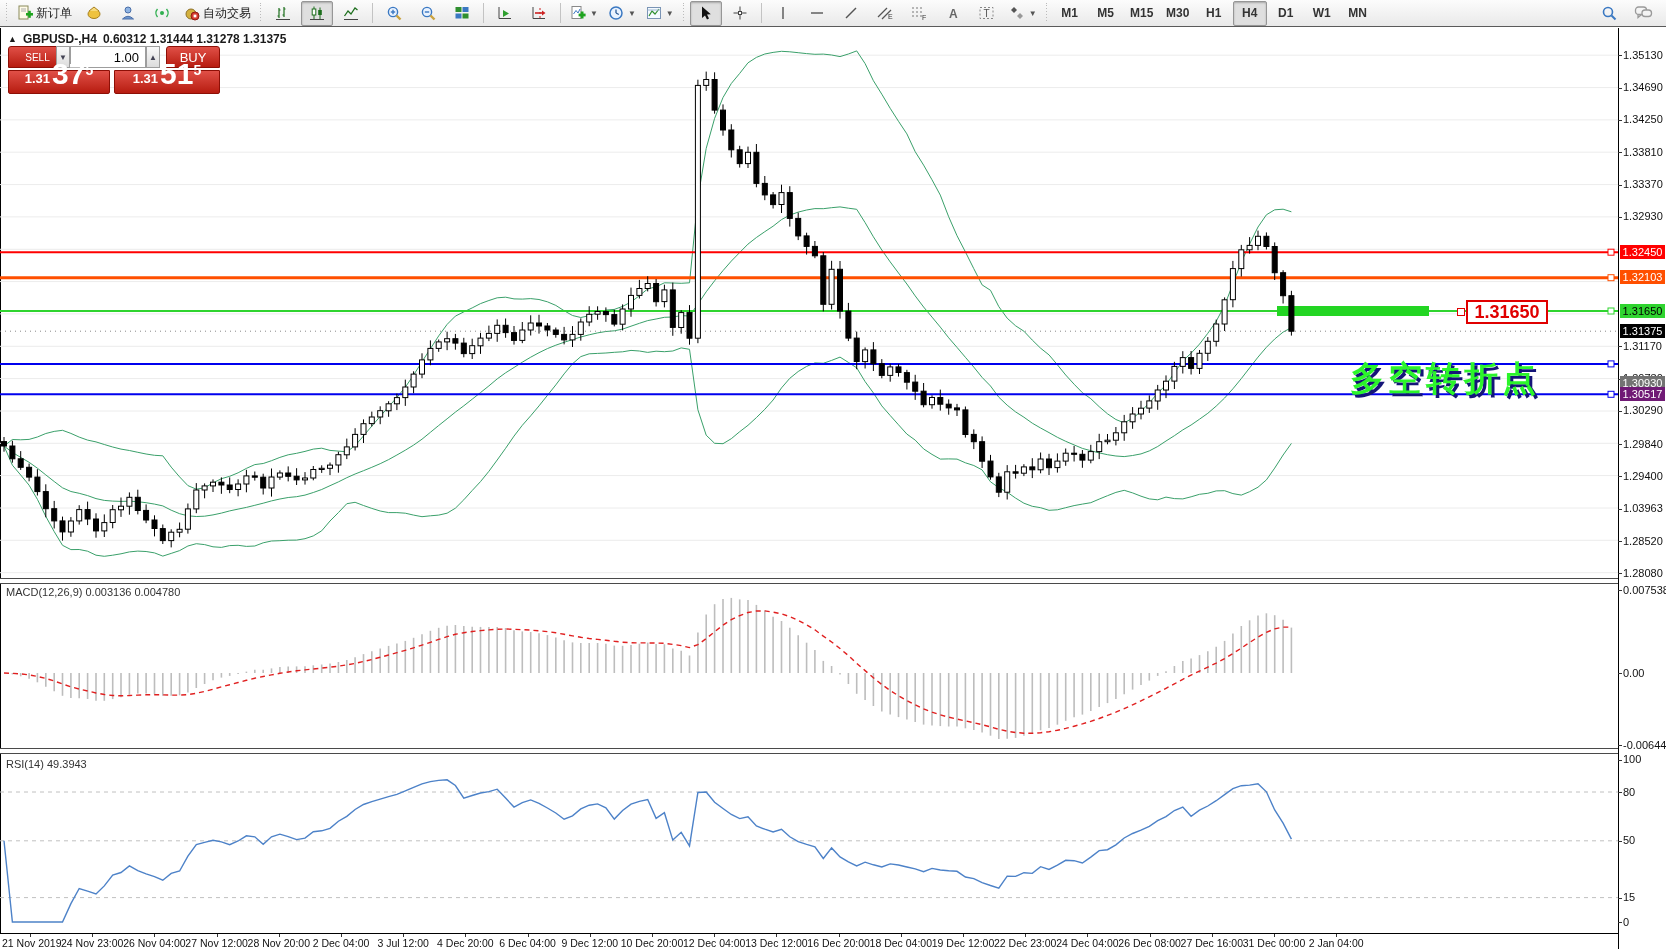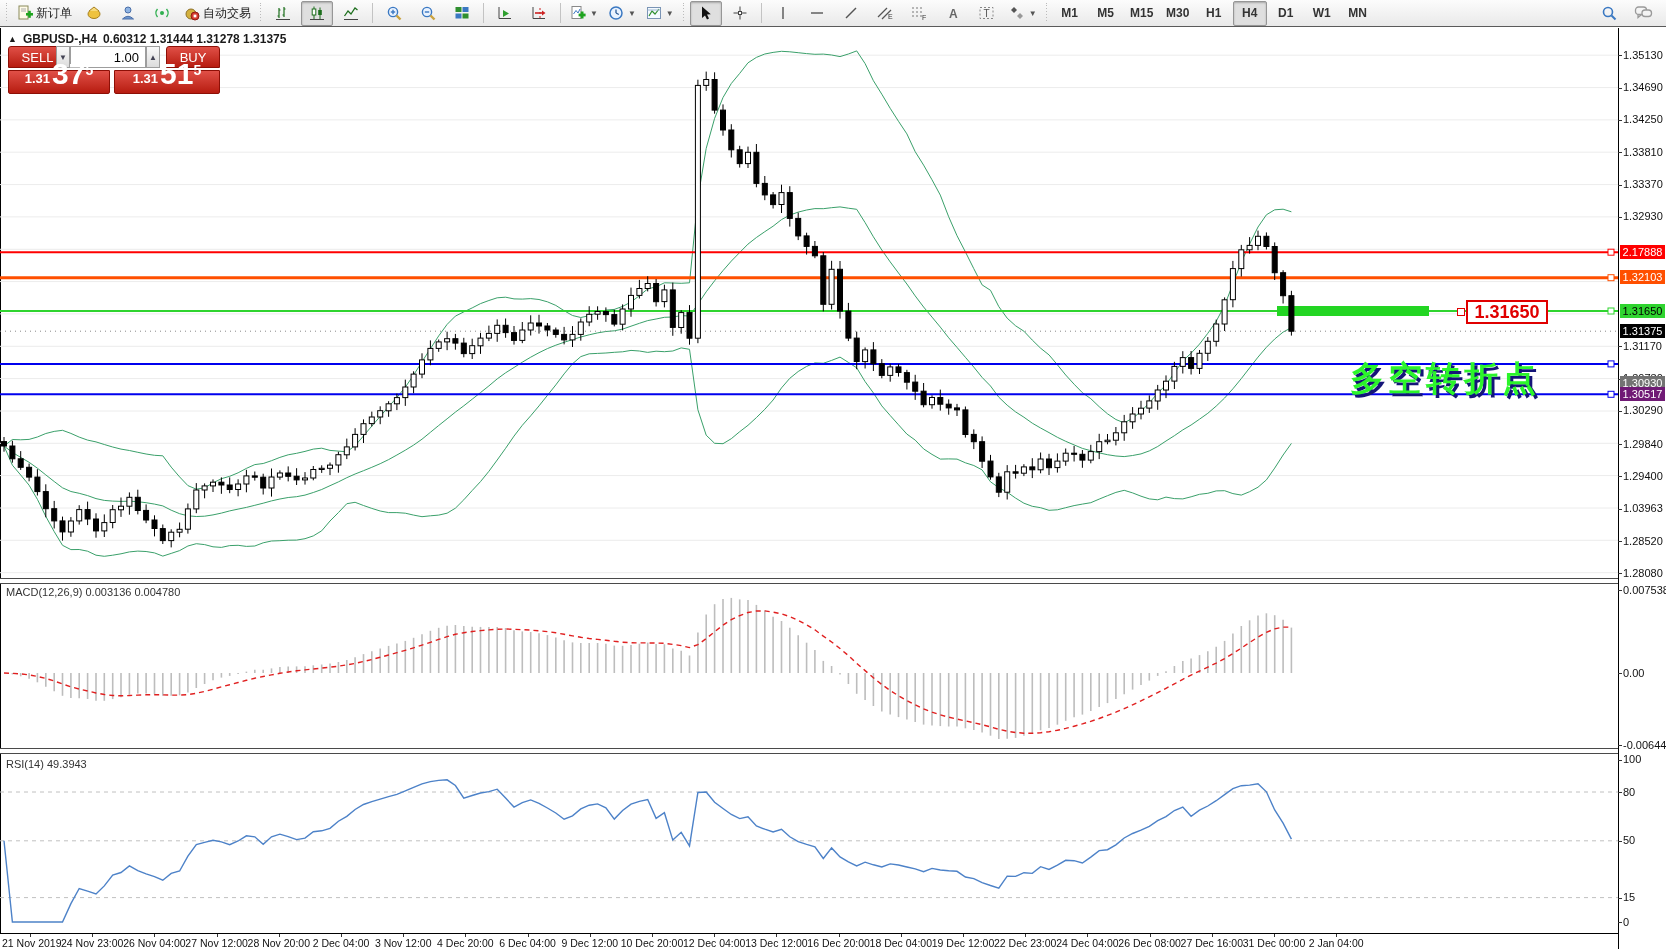--- a/index.html
+++ b/index.html
@@ -23,21 +23,21 @@
   .splitter{position:absolute;left:0;width:1618px;height:4px;background:#fff;border-top:1px solid #4a4a4a;border-bottom:1px solid #4a4a4a;}
   #split1{top:578px;} #split2{top:748px;}
   #baseline{position:absolute;left:0;top:933px;width:1666px;height:1px;background:#000;}
   
   #charttitle{position:absolute;left:8px;top:32px;font-size:12px;font-weight:bold;color:#1a1a1a;display:flex;align-items:center;gap:6px;}
   #charttitle .tri{font-size:9px;}
   .panel-label{position:absolute;font-size:11px;color:#333;}
   
   #trade{position:absolute;left:8px;top:46px;width:212px;height:62px;font-family:"Liberation Sans",sans-serif;}
   .redbtn{background:linear-gradient(#e05047,#b71c10);border:1px solid #8d0f06;color:#fff;box-sizing:border-box;display:flex;align-items:center;justify-content:center;}
-  #sellbtn{position:absolute;left:0;top:0;width:59px;height:22px;font-size:13px;border-radius:3px 3px 0 0;}
+  #sellbtn{position:absolute;left:0;top:0;width:59px;height:22px;font-size:10px;border-radius:3px 3px 0 0;}
   #buybtn{position:absolute;left:158px;top:0;width:54px;height:22px;font-size:13px;border-radius:3px 3px 0 0;}
   .spin{position:absolute;top:0;width:14px;height:22px;background:linear-gradient(#fafafa,#dcdcdc);border:1px solid #9d9d9d;box-sizing:border-box;display:flex;align-items:center;justify-content:center;font-size:8px;color:#445;}
   #spindown{left:48px;} #spinup{left:138px;}
   #volinput{position:absolute;left:62px;top:0;width:76px;height:22px;border:1px solid #9d9d9d;box-sizing:border-box;text-align:right;font-size:13px;padding-right:6px;font-family:"Liberation Sans",sans-serif;}
   .bigprice{position:absolute;top:24px;height:24px;display:flex;align-items:flex-end;justify-content:center;padding-bottom:4px;box-sizing:border-box;border-radius:0 0 2px 2px;}
   #sellbig{left:0;width:102px;} #buybig{left:106px;width:106px;}
   .bigprice .pfx{font-size:13px;font-weight:bold;margin-right:2px;line-height:1.55;}
   .bigprice .big{font-size:30px;font-weight:bold;line-height:1;}
   .bigprice .sup{font-size:14px;font-weight:bold;line-height:1;margin-bottom:12px;}
   
@@ -863,21 +863,21 @@
       <div class="ytick" style="top:444px;"></div>
       <div class="ylabel" style="top:438px;">1.29840</div>
       <div class="ytick" style="top:476px;"></div>
       <div class="ylabel" style="top:470px;">1.29400</div>
       <div class="ytick" style="top:509px;"></div>
       <div class="ylabel" style="top:502px;">1.03963</div>
       <div class="ytick" style="top:541px;"></div>
       <div class="ylabel" style="top:535px;">1.28520</div>
       <div class="ytick" style="top:573px;"></div>
       <div class="ylabel" style="top:567px;">1.28080</div>
-      <div class="ylabel boxed" style="top:245px;background:#ff0000;color:#ffffff;">2.17888</div>
+      <div class="ylabel boxed" style="top:245px;background:#ff0000;color:#ffffff;">1.32450</div>
       <div class="ylabel boxed" style="top:270px;background:#ff4f00;color:#ffffff;">1.32103</div>
       <div class="ylabel boxed" style="top:304px;background:#2fd42f;color:#000000;">1.31650</div>
       <div class="ylabel boxed" style="top:324px;background:#000000;color:#ffffff;">1.31375</div>
       <div class="ylabel boxed" style="top:376px;background:#737373;color:#ffffff;">1.30930</div>
       <div class="ylabel boxed" style="top:387px;background:#701a75;color:#ffffff;">1.30517</div>
       <div class="ytick" style="top:590px;"></div>
       <div class="ylabel" style="top:584px;">0.007538</div>
       <div class="ytick" style="top:673px;"></div>
       <div class="ylabel" style="top:667px;">0.00</div>
       <div class="ytick" style="top:745px;"></div>
@@ -898,21 +898,21 @@
       <div class="xlabel" style="left: 92.2px; transform: translateX(-50%);">24 Nov 23:00</div>
       <div class="xtick" style="left:154px;"></div>
       <div class="xlabel" style="left: 154.4px; transform: translateX(-50%);">26 Nov 04:00</div>
       <div class="xtick" style="left:217px;"></div>
       <div class="xlabel" style="left: 216.6px; transform: translateX(-50%);">27 Nov 12:00</div>
       <div class="xtick" style="left:279px;"></div>
       <div class="xlabel" style="left: 278.8px; transform: translateX(-50%);">28 Nov 20:00</div>
       <div class="xtick" style="left:341px;"></div>
       <div class="xlabel" style="left: 341px; transform: translateX(-50%);">2 Dec 04:00</div>
       <div class="xtick" style="left:403px;"></div>
-      <div class="xlabel" style="left: 403.2px; transform: translateX(-50%);">3 Nov 12:00</div>
+      <div class="xlabel" style="left: 403.2px; transform: translateX(-50%);">3 Jul 12:00</div>
       <div class="xtick" style="left:465px;"></div>
       <div class="xlabel" style="left: 465.4px; transform: translateX(-50%);">4 Dec 20:00</div>
       <div class="xtick" style="left:528px;"></div>
       <div class="xlabel" style="left: 527.6px; transform: translateX(-50%);">6 Dec 04:00</div>
       <div class="xtick" style="left:590px;"></div>
       <div class="xlabel" style="left: 589.8px; transform: translateX(-50%);">9 Dec 12:00</div>
       <div class="xtick" style="left:652px;"></div>
       <div class="xlabel" style="left: 652px; transform: translateX(-50%);">10 Dec 20:00</div>
       <div class="xtick" style="left:714px;"></div>
       <div class="xlabel" style="left: 714.2px; transform: translateX(-50%);">12 Dec 04:00</div>

